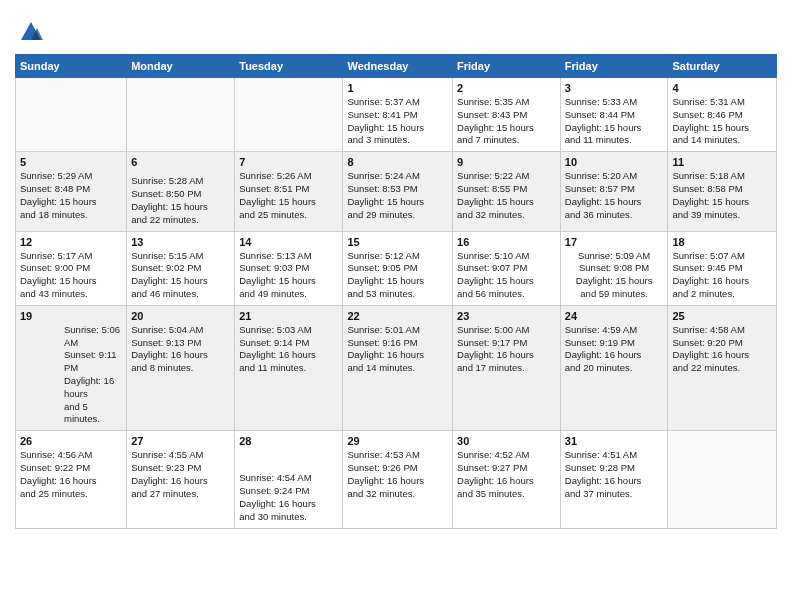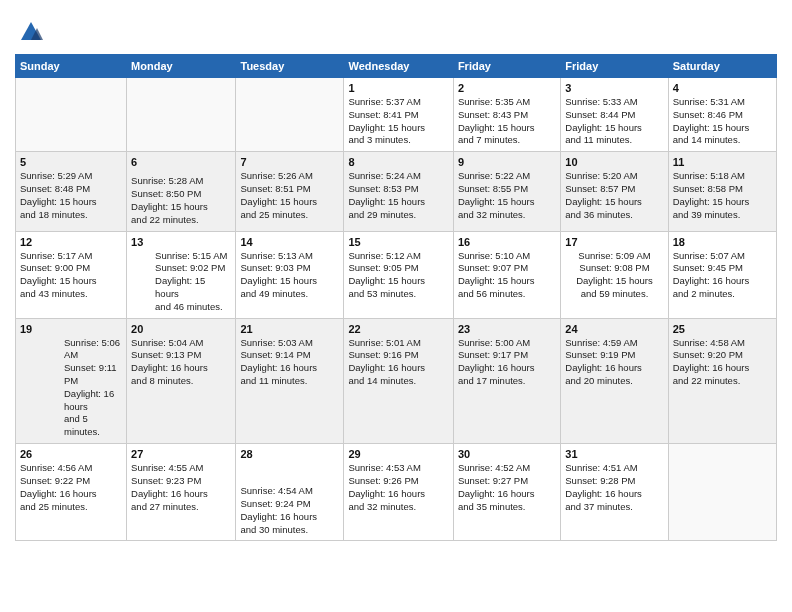--- a/index.html
+++ b/index.html
@@ -225,21 +225,21 @@
         <tr>
           <td>
             <div class="day-num">12</div>
             <div class="day-info" style="white-space: pre-line;">Sunrise: 5:17 AM
 Sunset: 9:00 PM
 Daylight: 15 hours
 and 43 minutes.</div>
           </td>
           <td>
             <div class="day-num">13</div>
-            <div class="day-info" style="white-space: pre-line; margin-left: 24px;">Sunrise: 5:15 AM
+            <div class="day-info" style="white-space: pre-line;">Sunrise: 5:15 AM
 Sunset: 9:02 PM
 Daylight: 15 hours
 and 46 minutes.</div>
           </td>
           <td>
             <div class="day-num">14</div>
             <div class="day-info" style="white-space: pre-line;">Sunrise: 5:13 AM
 Sunset: 9:03 PM
 Daylight: 15 hours
 and 49 minutes.</div>

